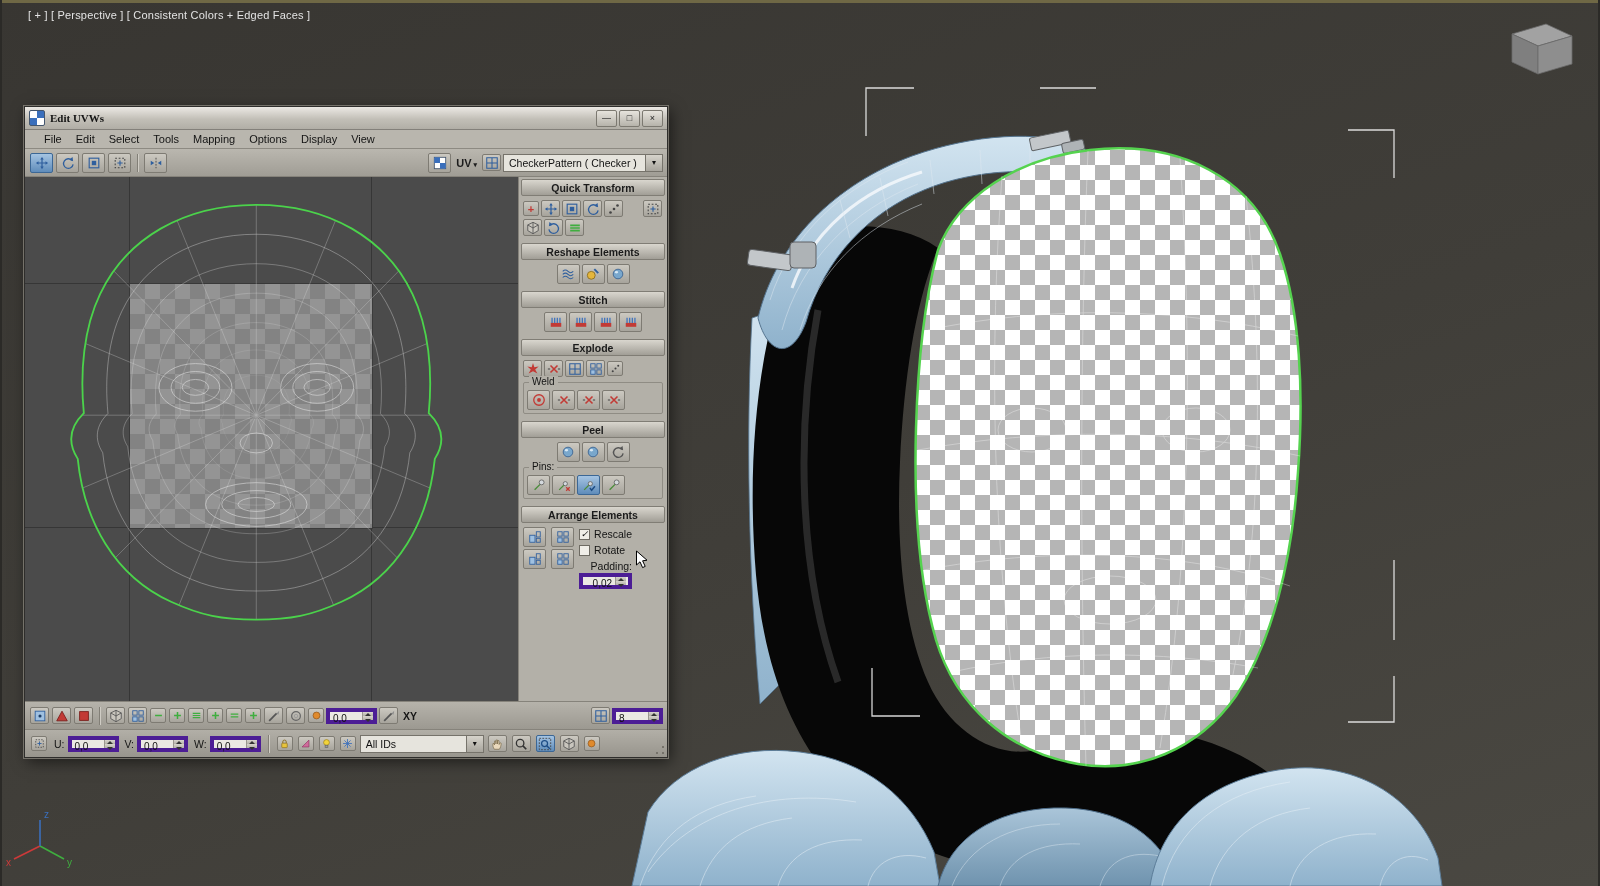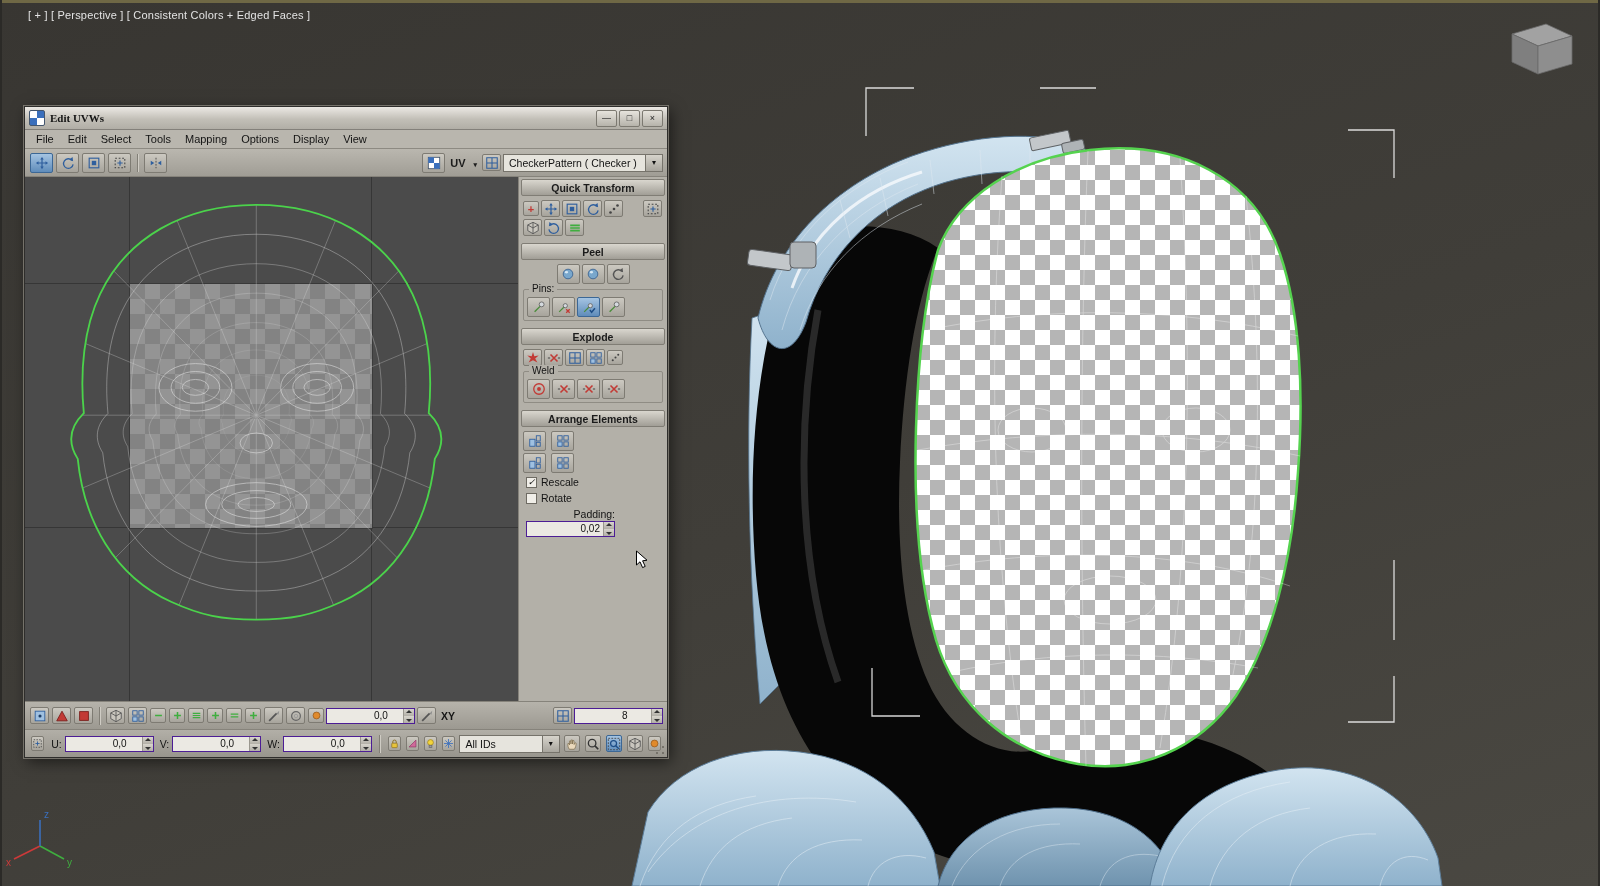--- a/index.html
+++ b/index.html
@@ -27,34 +27,34 @@
   .titlebar{height:22px;display:flex;align-items:center;gap:5px;padding:0 4px;
     background:linear-gradient(#ece9e4,#c2bfb7 55%,#b1aea6);border-bottom:1px solid #83807a;}
   .titlebar .win-icon{width:14px;height:14px;border-radius:2px;
     background:conic-gradient(#3a6fbc 0 90deg,#fff 0 180deg,#3a6fbc 0 270deg,#fff 0);
     border:1px solid #44566e;}
   .titlebar .title{font-weight:bold;font-size:11px;font-family:Liberation Serif, serif;}
   .win-btns{margin-left:auto;display:flex;gap:2px;}
   .win-btn{width:19px;height:15px;display:flex;align-items:center;justify-content:center;
     background:linear-gradient(#e6e3dc,#b6b3ab);border:1px solid #7c7971;border-radius:2px;
     font-size:9px;line-height:1;color:#222;}
-  .menubar{height:18px;display:flex;align-items:center;padding:0 4px;background:#b9b6ae;border-bottom:1px solid #8d8a82;}
+  .menubar{height:18px;display:flex;align-items:center;padding:0 12px;background:#b9b6ae;border-bottom:1px solid #8d8a82;}
   .menu-item{padding:1px 7px;font-size:11px;}
   .toolbar{height:27px;display:flex;align-items:center;padding:0 4px;gap:1px;
     background:linear-gradient(#bab7af,#a09d95);border-bottom:1px solid #86837b;}
   .sep{width:1px;height:18px;background:#827f77;margin:0 4px;box-shadow:1px 0 0 #cfccc4;}
   .btn{display:inline-flex;align-items:center;justify-content:center;
     width:23px;height:20px;background:linear-gradient(#ccc9c1,#a7a49c);
     border:1px solid #7e7b73;border-radius:2px;margin:1px;box-sizing:border-box;}
   .btn.sm{width:19px;height:17px;}
   .btn.xs{width:16px;height:15px;}
   .btn.active{background:linear-gradient(#a5c4e2,#5f8cba);border-color:#3c6795;}
   .btn .i{width:14px;height:14px;display:block;}
   .btn.xs .i{width:11px;height:11px;}
-  .tb-label{display:inline-flex;align-items:baseline;gap:8px;font-size:11px;font-weight:bold;color:#1c1c1c;padding:0 3px;}
+  .tb-label{display:inline-flex;align-items:baseline;gap:2px;font-size:11px;font-weight:bold;color:#1c1c1c;padding:0 3px;}
   .mini-arrow{font-size:7px;}
   .dd{display:inline-flex;align-items:center;background:#e6e4dd;border:1px solid #76736b;height:18px;font-size:10.5px;color:#111;padding-left:5px;box-sizing:border-box;}
   .dd .arrowbox{margin-left:auto;width:16px;height:100%;background:linear-gradient(#d6d3cb,#a8a59d);border-left:1px solid #76736b;display:flex;align-items:center;justify-content:center;font-size:8px;}
   .dd.texture{width:160px;}
   .dd.ids{width:124px;}
 
   .mid{flex:1;display:flex;min-height:0;}
   #uv-canvas{flex:1;position:relative;background:#4b4b4b;border-right:1px solid #86837b;overflow:hidden;}
   #uv-tile{position:absolute;left:104px;top:106px;width:242px;height:244px;
     background:repeating-conic-gradient(#9d9d9d 0 90deg,#8a8a8a 0 180deg);
@@ -67,21 +67,21 @@
   #side-panel{width:148px;background:#b3b0a8;padding:2px 2px 0 2px;box-sizing:border-box;overflow:hidden;text-align:right;}
   .rollout{margin-bottom:3px;}
   .rollout-h{height:15px;display:flex;align-items:center;justify-content:center;
     background:linear-gradient(#d9d6ce,#a19e96);border:1px solid #807d75;border-radius:2px;
     font-size:10.5px;font-weight:bold;color:#1b1b1b;}
   .rollout-b{padding:3px 1px;display:flex;flex-wrap:wrap;align-items:center;}
   .group{border:1px solid #8f8c84;border-radius:2px;margin:4px 1px 1px;padding:6px 2px 2px;position:relative;display:flex;flex-wrap:wrap;width:100%;box-sizing:border-box;}
   .group .glabel{position:absolute;top:-7px;left:5px;background:#b3b0a8;padding:0 3px;font-size:10px;}
   .cbrow{display:flex;align-items:center;gap:4px;font-size:10.5px;margin:2px 0;}
   .cb{width:11px;height:11px;background:#f0eee8;border:1px solid #6e6b63;display:inline-flex;align-items:center;justify-content:center;font-size:9px;line-height:1;color:#111;box-sizing:border-box;}
-  .spin{display:inline-flex;align-items:stretch;border:1px solid #4c1d95;background:#ebe9e3;height:16px;box-sizing:border-box;padding-left:44px;}
+  .spin{display:inline-flex;align-items:stretch;border:4px solid #4c1d95;background:#ebe9e3;height:16px;box-sizing:border-box;}
   .spin .val{min-width:26px;padding:0 3px;font-size:10px;line-height:14px;color:#111;}
   .spin .arr{width:10px;display:flex;flex-direction:column;border-left:1px solid #9a978f;}
   .spin .arr i{flex:1;position:relative;background:linear-gradient(#d8d5cd,#b2afa7);}
   .spin .arr i::after{content:"";position:absolute;left:2px;border:3px solid transparent;}
   .spin .arr i.up::after{top:1px;border-bottom-color:#333;border-top-width:0;}
   .spin .arr i.dn::after{top:3px;border-top-color:#333;border-bottom-width:0;}
 
   .bottombar{height:27px;display:flex;align-items:center;padding:0 4px;gap:1px;
     background:linear-gradient(#b6b3ab,#9c9991);border-top:1px solid #86837b;}
   .statusbar{height:27px;display:flex;align-items:center;padding:0 5px;gap:3px;
@@ -546,21 +546,120 @@
               </svg>
             </span>
           <span class="btn sm">
               <svg class="i">
                 <use href="#sym-glines"></use>
               </svg>
             </span>
         </div>
       </div>
 
-
+      <div class="rollout">
+        <div class="rollout-h">Reshape Elements</div>
+        <div class="rollout-b" style="justify-content:center;">
+          <span class="btn">
+              <svg class="i">
+                <use href="#sym-relax"></use>
+              </svg>
+            </span>
+          <span class="btn">
+              <svg class="i">
+                <use href="#sym-brushball"></use>
+              </svg>
+            </span>
+          <span class="btn">
+              <svg class="i">
+                <use href="#sym-ball"></use>
+              </svg>
+            </span>
+        </div>
+      </div>
+
+      <div class="rollout">
+        <div class="rollout-h">Stitch</div>
+        <div class="rollout-b" style="justify-content:center;">
+          <span class="btn">
+              <svg class="i">
+                <use href="#sym-stitch"></use>
+              </svg>
+            </span>
+          <span class="btn">
+              <svg class="i">
+                <use href="#sym-stitch"></use>
+              </svg>
+            </span>
+          <span class="btn">
+              <svg class="i">
+                <use href="#sym-stitch"></use>
+              </svg>
+            </span>
+          <span class="btn">
+              <svg class="i">
+                <use href="#sym-stitch"></use>
+              </svg>
+            </span>
+        </div>
+      </div>
+
+      <div class="rollout">
+        <div class="rollout-h">Explode</div>
+        <div class="rollout-b">
+          <span class="btn sm">
+              <svg class="i">
+                <use href="#sym-explode"></use>
+              </svg>
+            </span>
+          <span class="btn sm">
+              <svg class="i">
+                <use href="#sym-weldx"></use>
+              </svg>
+            </span>
+          <span class="btn sm">
+              <svg class="i">
+                <use href="#sym-grid"></use>
+              </svg>
+            </span>
+          <span class="btn sm">
+              <svg class="i">
+                <use href="#sym-pack2"></use>
+              </svg>
+            </span>
+          <span class="btn xs">
+              <svg class="i">
+                <use href="#sym-dots"></use>
+              </svg>
+            </span>
+          <div class="group">
+            <span class="glabel">Weld</span>
+            <span class="btn">
+                <svg class="i">
+                  <use href="#sym-target"></use>
+                </svg>
+              </span>
+            <span class="btn">
+                <svg class="i">
+                  <use href="#sym-weldx"></use>
+                </svg>
+              </span>
+            <span class="btn">
+                <svg class="i">
+                  <use href="#sym-weldx"></use>
+                </svg>
+              </span>
+            <span class="btn">
+                <svg class="i">
+                  <use href="#sym-weldx"></use>
+                </svg>
+              </span>
+          </div>
+        </div>
+      </div>
 
       <div class="rollout">
         <div class="rollout-h">Peel</div>
         <div class="rollout-b" style="justify-content:center;">
           <span class="btn">
               <svg class="i">
                 <use href="#sym-ball"></use>
               </svg>
             </span>
           <span class="btn">
@@ -586,74 +685,20 @@
                 </svg>
               </span>
             <span class="btn active">
                 <svg class="i">
                   <use href="#sym-pin-check"></use>
                 </svg>
               </span>
             <span class="btn">
                 <svg class="i">
                   <use href="#sym-pin"></use>
-                </svg>
-              </span>
-          </div>
-        </div>
-      </div>
-
-      <div class="rollout">
-        <div class="rollout-h">Explode</div>
-        <div class="rollout-b">
-          <span class="btn sm">
-              <svg class="i">
-                <use href="#sym-explode"></use>
-              </svg>
-            </span>
-          <span class="btn sm">
-              <svg class="i">
-                <use href="#sym-weldx"></use>
-              </svg>
-            </span>
-          <span class="btn sm">
-              <svg class="i">
-                <use href="#sym-grid"></use>
-              </svg>
-            </span>
-          <span class="btn sm">
-              <svg class="i">
-                <use href="#sym-pack2"></use>
-              </svg>
-            </span>
-          <span class="btn xs">
-              <svg class="i">
-                <use href="#sym-dots"></use>
-              </svg>
-            </span>
-          <div class="group">
-            <span class="glabel">Weld</span>
-            <span class="btn">
-                <svg class="i">
-                  <use href="#sym-target"></use>
-                </svg>
-              </span>
-            <span class="btn">
-                <svg class="i">
-                  <use href="#sym-weldx"></use>
-                </svg>
-              </span>
-            <span class="btn">
-                <svg class="i">
-                  <use href="#sym-weldx"></use>
-                </svg>
-              </span>
-            <span class="btn">
-                <svg class="i">
-                  <use href="#sym-weldx"></use>
                 </svg>
               </span>
           </div>
         </div>
       </div>
 
       <div class="rollout">
         <div class="rollout-h">Arrange Elements</div>
         <div class="rollout-b" style="align-items:flex-start;">
           <div style="display:flex;flex-direction:column;">

